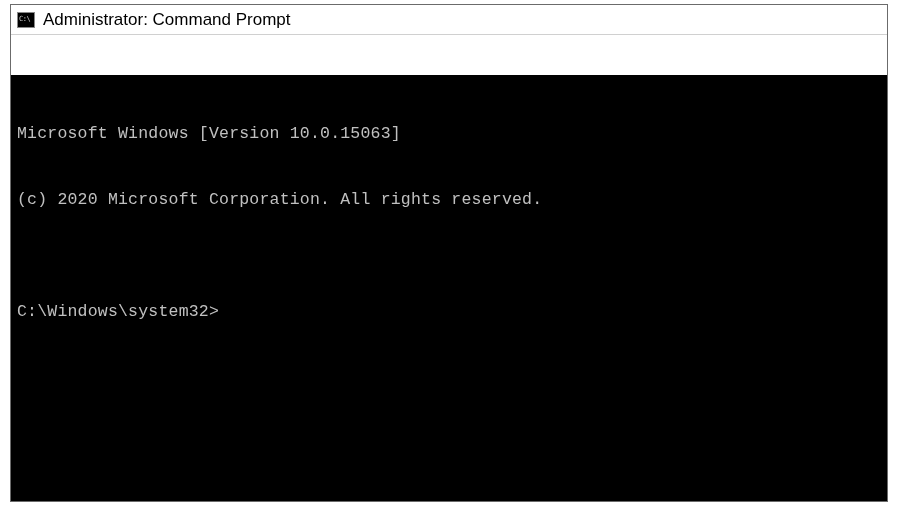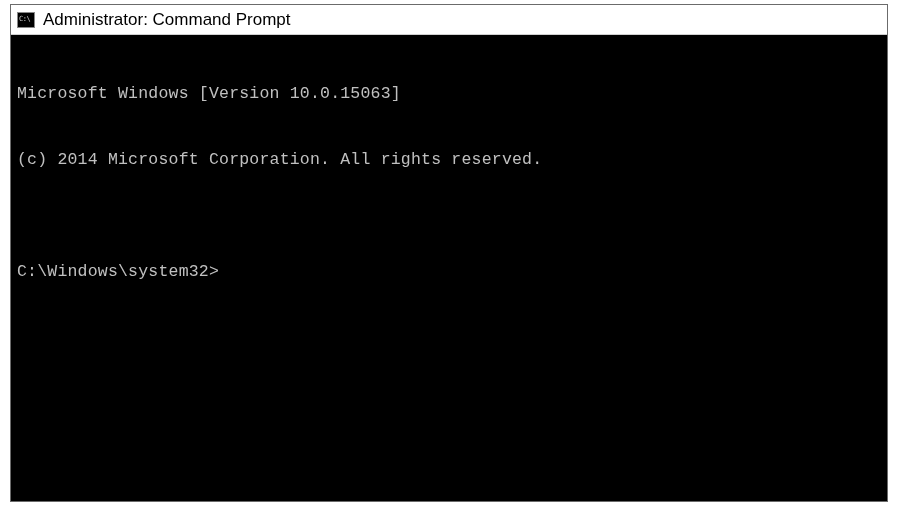--- a/index.html
+++ b/index.html
@@ -60,20 +60,21 @@
       flex: 1;
       background: #000;
       color: #c0c0c0;
       font-family: "Consolas", "Courier New", monospace;
       font-size: 16.5px;
       line-height: 1.35;
       padding: 3px 6px;
       white-space: pre;
       overflow: hidden;
       letter-spacing: 0.2px;
+      margin-top: 40px;
     }
     .term-line {
       display: block;
     }
     .prompt-line {
       display: flex;
     }
     .cmd-input {
       background: transparent;
       border: none;
@@ -91,17 +92,17 @@
 
 <div class="window">
   <div class="titlebar">
     <div class="app-icon">
       <span class="app-icon-text">C:\</span>
     </div>
     <span class="title-text">Administrator: Command Prompt</span>
   </div>
   <div class="terminal">
     <span class="term-line">Microsoft Windows [Version 10.0.15063]</span>
-    <span class="term-line">(c) 2014 Microsoft Corporation. All rights reserved.</span>
+    <span class="term-line">(c) 2020 Microsoft Corporation. All rights reserved.</span>
     <span class="term-line"></span>
     <div class="prompt-line"><span>C:\Windows\system32&gt;</span></div>
   </div>
 </div>
 
 </body></html>

